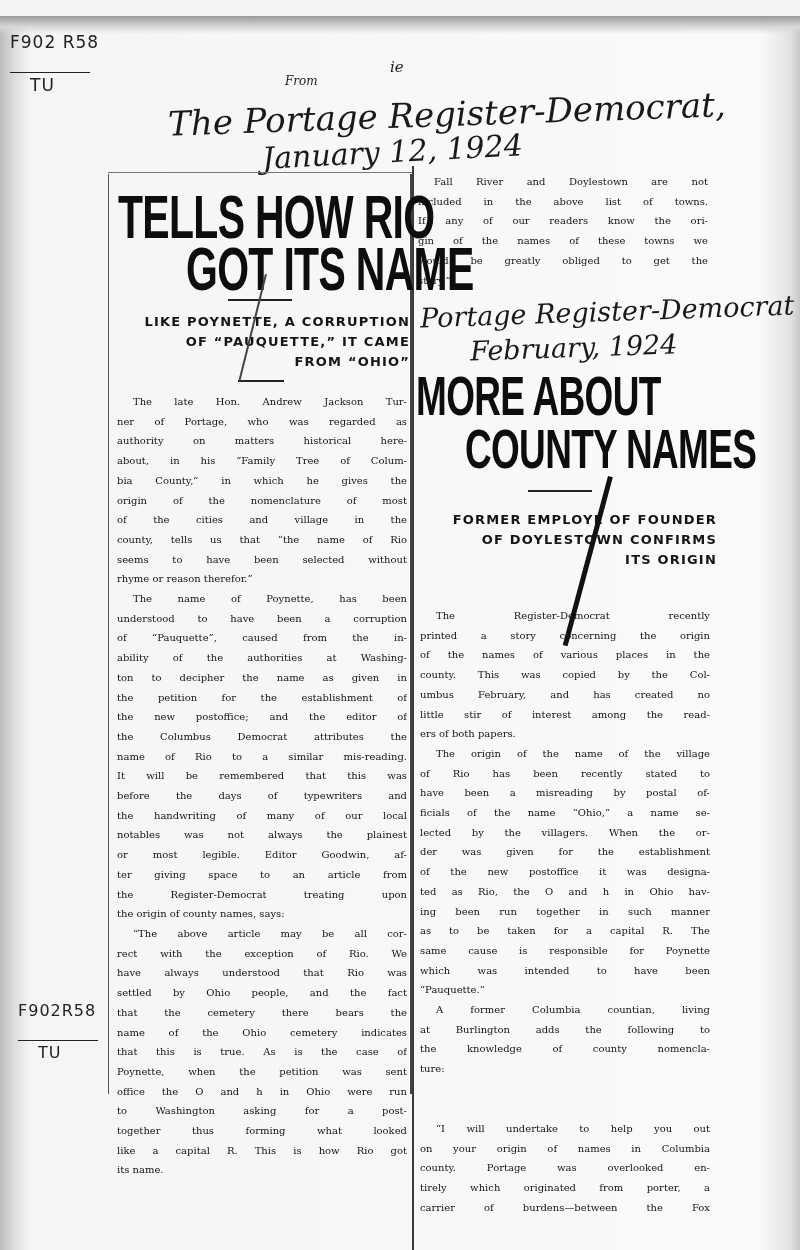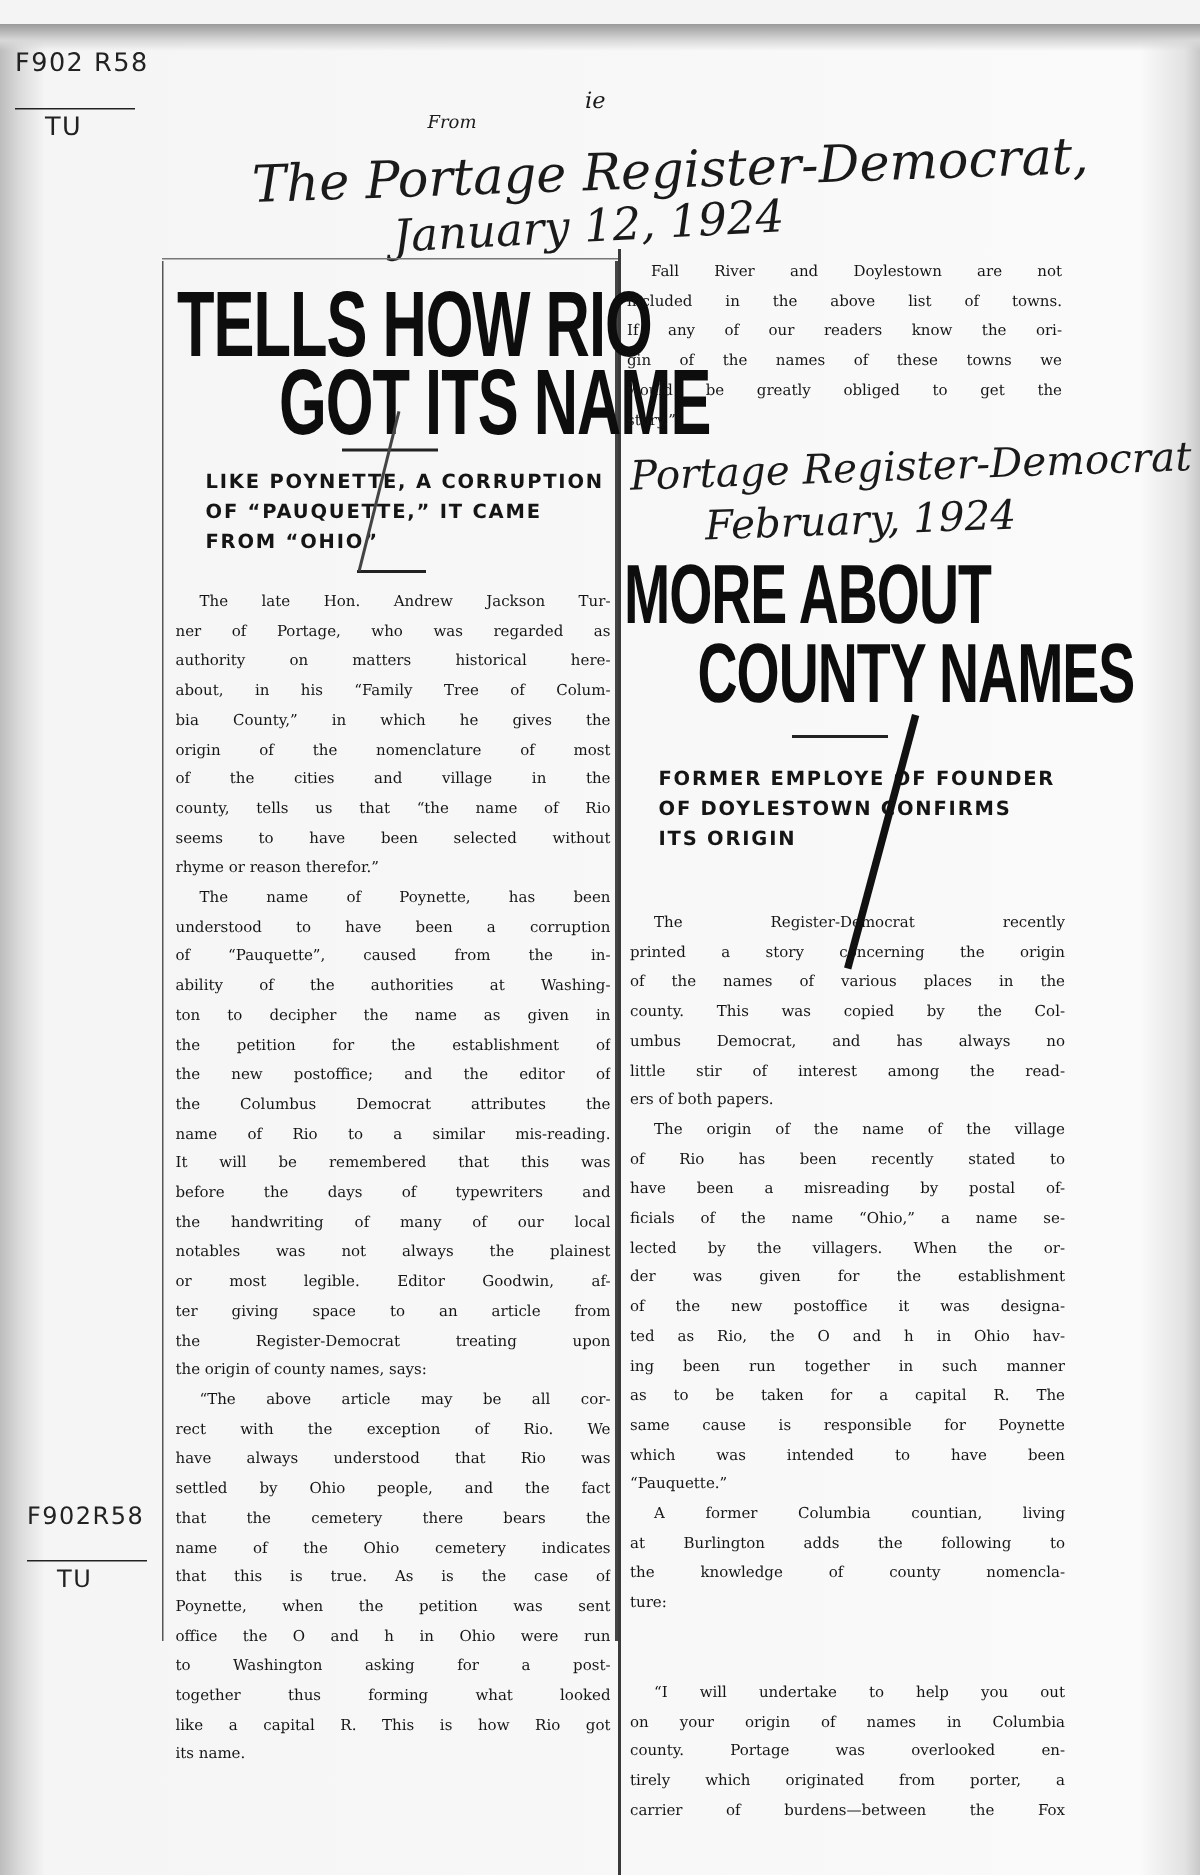--- a/index.html
+++ b/index.html
@@ -29,21 +29,21 @@
   }
   .clip-left-top { position:absolute; left:108px; top:156px; width:304px; border-top:1.5px solid #777; }
 
   .headline {
     font-family:"Liberation Sans", sans-serif; font-weight:bold; color:#0d0d0d;
     transform: scaleX(0.66); transform-origin:left top; white-space:nowrap;
     letter-spacing:-1px; position:absolute; line-height:1;
   }
   .deck {
     position:absolute; font-family:"DejaVu Sans", sans-serif; font-weight:bold; font-size:13px;
-    text-align:left; line-height:20px; letter-spacing:1.2px; color:#151515;margin-left:27px;
+    text-align:right; line-height:20px; letter-spacing:1.2px; color:#151515;
   }
   .rule-short { position:absolute; height:2px; background:#222; }
   .col {
     position:absolute; font-family:"DejaVu Serif", serif; font-size:10px; line-height:19.7px;
     text-align:justify; color:#141414;
   }
   .col .line { display:block; text-align:justify; text-align-last:justify; white-space:nowrap; overflow:hidden; }
   .col .line.last { text-align-last:left; }
   .slash { position:absolute; background:#111; transform-origin: top left; }
 </style>
@@ -144,21 +144,21 @@
     <div>FORMER EMPLOYE OF FOUNDER</div>
     <div>OF DOYLESTOWN CONFIRMS</div>
     <div>ITS ORIGIN</div>
   </div>
 
   <div class="col" id="col-right" style="left:420px;top:590px;width:290px;">
       <span class="line" style="padding-left: 16px;">The Register-Democrat recently</span>
       <span class="line">printed a story concerning the origin</span>
       <span class="line">of the names of various places in the</span>
       <span class="line">county. This was copied by the Col-</span>
-      <span class="line">umbus Democrat, and has always no</span>
+      <span class="line">umbus February, and has created no</span>
       <span class="line">little stir of interest among the read-</span>
       <span class="line last">ers of both papers.</span>
       <span class="line" style="padding-left: 16px;">The origin of the name of the village</span>
       <span class="line">of Rio has been recently stated to</span>
       <span class="line">have been a misreading by postal of-</span>
       <span class="line">ficials of the name “Ohio,” a name se-</span>
       <span class="line">lected by the villagers. When the or-</span>
       <span class="line">der was given for the establishment</span>
       <span class="line">of the new postoffice it was designa-</span>
       <span class="line">ted as Rio, the O and h in Ohio hav-</span>

